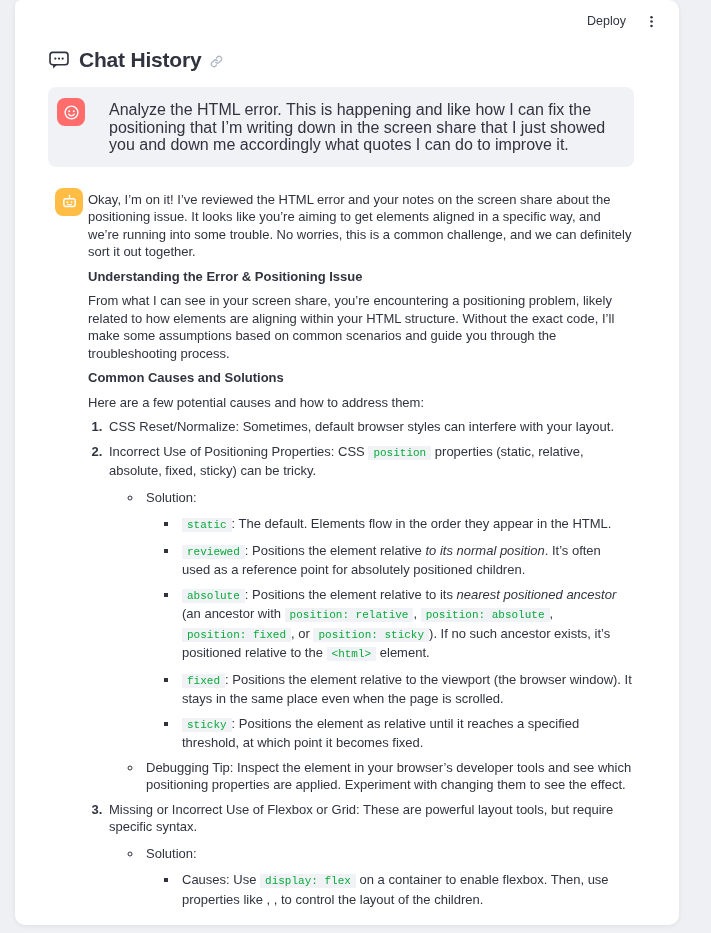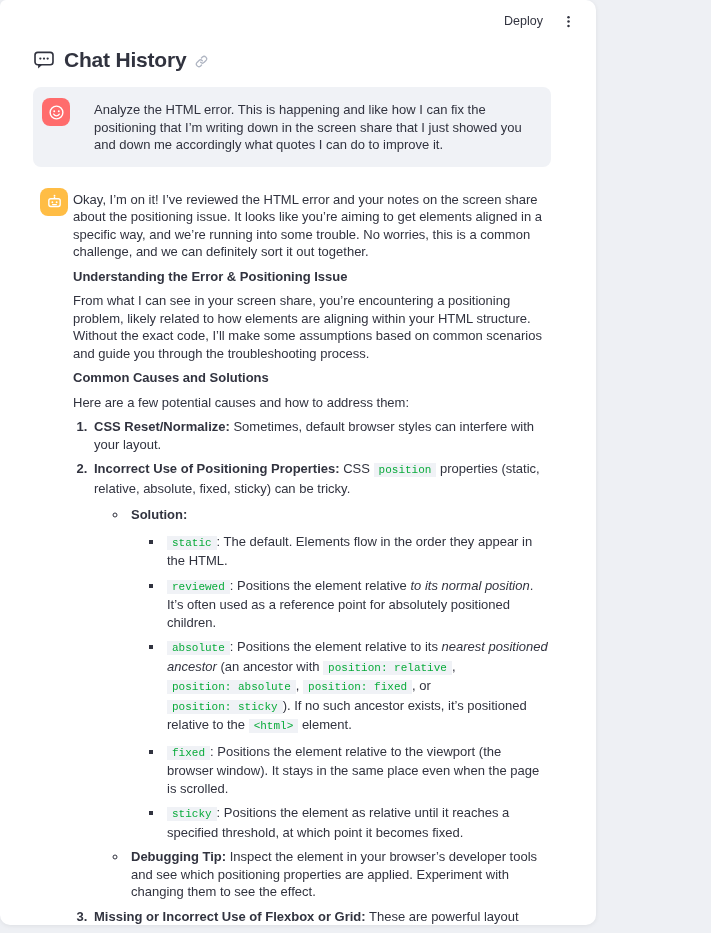--- a/index.html
+++ b/index.html
@@ -3,21 +3,21 @@
 <meta charset="utf-8">
 <style>
   html,body{margin:0;padding:0;}
   body{
     width:711px;height:933px;position:relative;overflow:hidden;
     background:#eef0f4;
     font-family:"Liberation Sans", sans-serif;
     color:#31333F;
   }
   .app-card{
-    position:absolute;left:0;top:0;width:596px;height:925px;
+    position:absolute;left:15px;top:0;width:664px;height:925px;
     background:#ffffff;border-radius:6px 10px 10px 10px;
     box-shadow:0 1px 5px rgba(0,0,0,.07);
     overflow:hidden;
   }
   
   .app-header{
     display:flex;justify-content:flex-end;align-items:center;gap:18px;
     padding:9px 20px 0 0;height:24px;
   }
   .deploy-btn{font-size:12.5px;color:#31333F;cursor:pointer;}
@@ -32,34 +32,34 @@
     background:#F0F2F6;border-radius:8px;
     padding:11px 14px 13px 9px;
     display:flex;gap:24px;align-items:flex-start;
   }
   .avatar{
     width:28px;height:28px;border-radius:8px;flex:0 0 28px;
     display:flex;align-items:center;justify-content:center;
   }
   .user-avatar{background:#FF6C6C;}
   .bot-avatar{background:#FFBD45;}
-  .msg-text{font-size:13px;line-height:17.5px;color:#31333F;padding-top:3px;}
+  .msg-text{font-size:16px;line-height:17.5px;color:#31333F;padding-top:3px;}
   .assistant-msg{
     margin:21px 47px 0 40px;
     display:flex;gap:5px;align-items:flex-start;
   }
   .assistant-content{font-size:13px;line-height:17.5px;color:#31333F;padding-top:3px;min-width:0;}
   .assistant-content p{margin:0 0 7px;}
   .assistant-content p.bold-p{font-weight:700;margin:5px 0 7px;}
   .assistant-content ol{margin:7px 0 7px;padding-left:18px;list-style:decimal;}
   .assistant-content ol>li::marker{font-weight:700;}
   .assistant-content li{margin:0 0 7px;padding-left:3px;}
   .assistant-content ul.circle{list-style:circle;margin:9px 0 2px;padding-left:34px;}
   .assistant-content ul.square{list-style:square;margin:9px 0 2px;padding-left:33px;}
-  strong{font-weight:700;}
+  strong{font-weight:400;}
   em{font-style:italic;}
   code{
     font-family:"Liberation Mono","DejaVu Sans Mono",monospace;
     font-size:11px;color:#09AB3B;background:#F0F2F6;
     padding:1px 5px;border-radius:0;white-space:nowrap;
   }
 </style>
 </head>
 <body>
 

